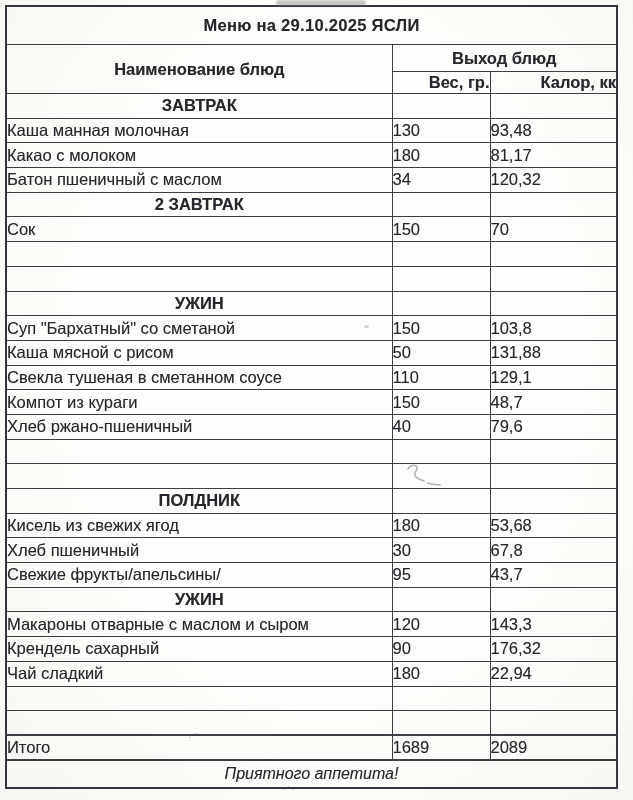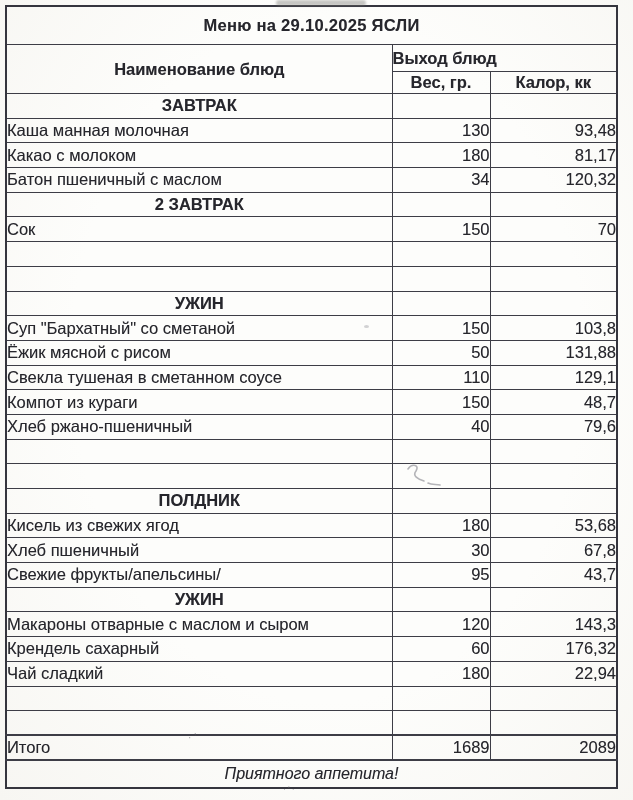--- a/index.html
+++ b/index.html
@@ -44,35 +44,35 @@
     letter-spacing: 0.3px;
     color: #1f1f26;
   }
   .th-name {
     text-align: center;
     vertical-align: middle;
     font-weight: bold;
   }
   .th-group {
     height: 26px;
-    text-align: left;
+    text-align: center;
     vertical-align: middle;
     font-weight: bold;
   }
   .th-weight, .th-cal {
     height: 21px;
-    text-align: center;
+    text-align: right;
     vertical-align: middle;
     font-weight: bold;
     padding-left: 4px;
   }
   tbody tr { height: 24.7px; }
   tbody td { vertical-align: middle; }
   td.name-cell { text-align: left; padding-left: 4px; }
-  td.num-cell  { text-align: right; padding-right: 5px; }
+  td.num-cell  { padding-right: 5px; }
   tr.section-row td.name-cell {
     text-align: center;
     font-weight: bold;
     padding-left: 0;
   }
   tr.total-row td { border-top-width: 2.2px; }
   tfoot td.footer-cell {
     height: 26px;
     text-align: center;
     vertical-align: middle;
@@ -177,21 +177,21 @@
           <td class="name-cell">УЖИН</td>
           <td class="num-cell"></td>
           <td class="num-cell"></td>
         </tr>
         <tr class="dish-row">
           <td class="name-cell">Суп "Бархатный" со сметаной</td>
           <td class="num-cell">150</td>
           <td class="num-cell">103,8</td>
         </tr>
         <tr class="dish-row">
-          <td class="name-cell">Ёжик мясной с рисом</td>
+          <td class="name-cell">Каша мясной с рисом</td>
           <td class="num-cell">50</td>
           <td class="num-cell">131,88</td>
         </tr>
         <tr class="dish-row">
           <td class="name-cell">Свекла тушеная в сметанном соусе</td>
           <td class="num-cell">110</td>
           <td class="num-cell">129,1</td>
         </tr>
         <tr class="dish-row">
           <td class="name-cell">Компот из кураги</td>
@@ -238,21 +238,21 @@
           <td class="num-cell"></td>
           <td class="num-cell"></td>
         </tr>
         <tr class="dish-row">
           <td class="name-cell">Макароны отварные с маслом и сыром</td>
           <td class="num-cell">120</td>
           <td class="num-cell">143,3</td>
         </tr>
         <tr class="dish-row">
           <td class="name-cell">Крендель сахарный</td>
-          <td class="num-cell">60</td>
+          <td class="num-cell">90</td>
           <td class="num-cell">176,32</td>
         </tr>
         <tr class="dish-row">
           <td class="name-cell">Чай сладкий</td>
           <td class="num-cell">180</td>
           <td class="num-cell">22,94</td>
         </tr>
         <tr class="empty-row">
           <td class="name-cell"></td>
           <td class="num-cell"></td>

